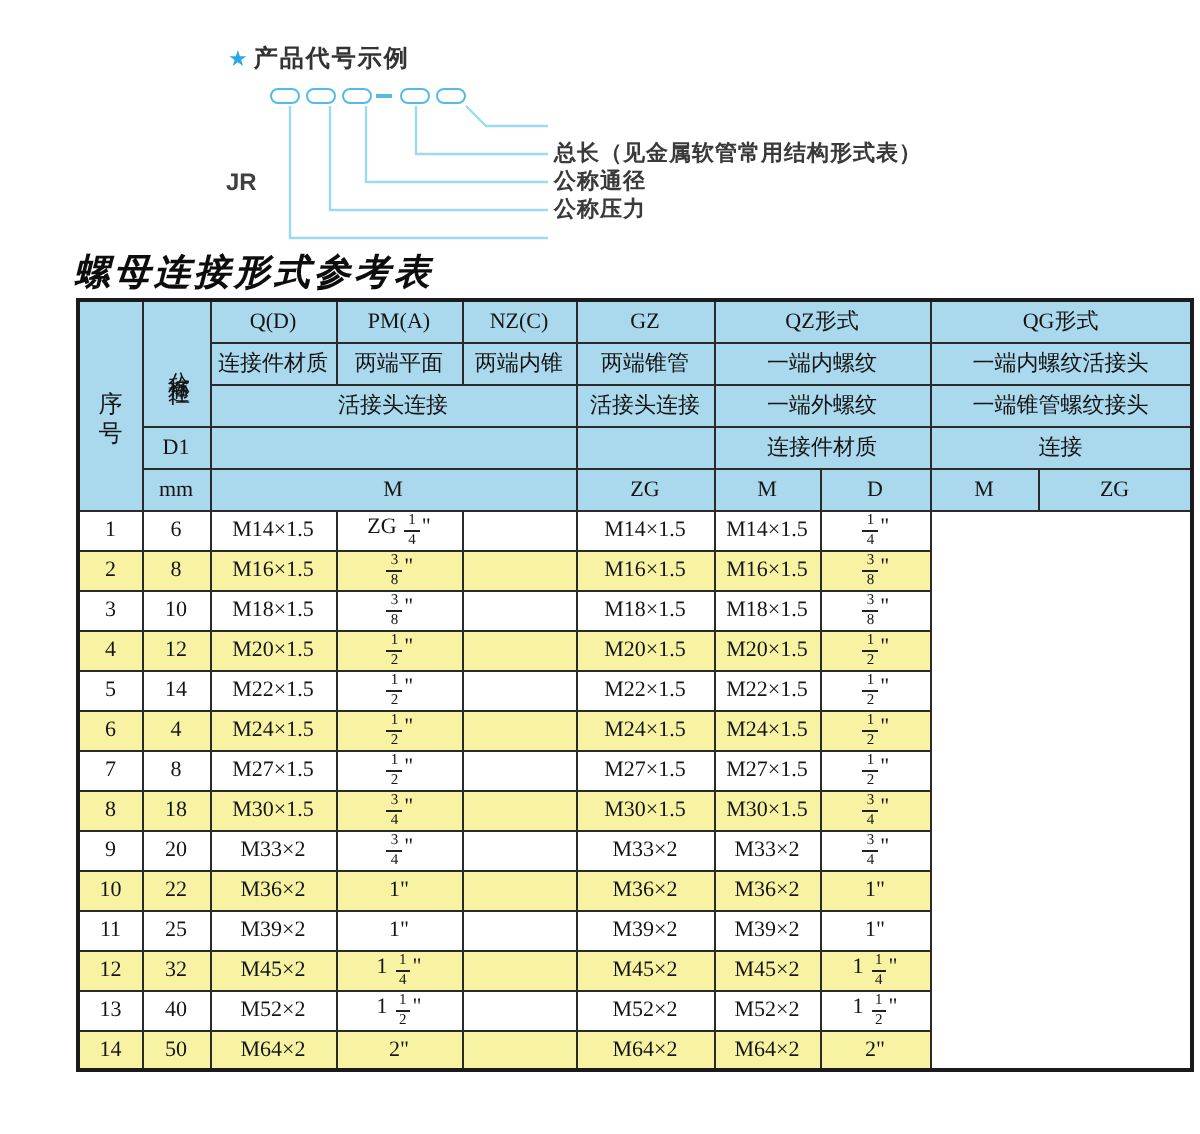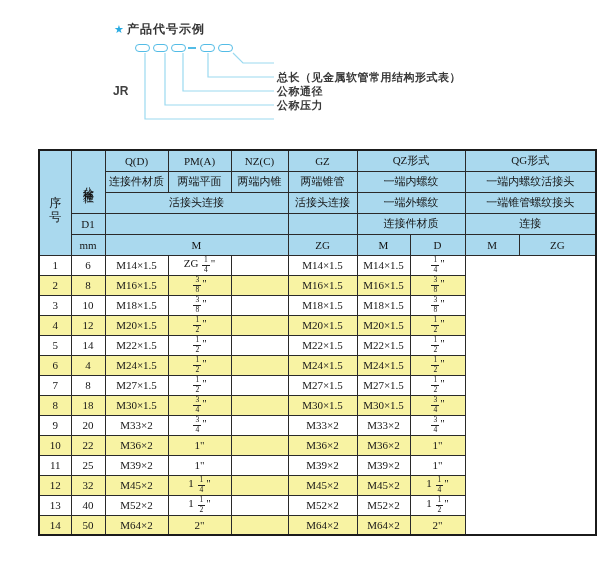--- a/index.html
+++ b/index.html
@@ -71,20 +71,21 @@
     <polyline points="165,53 165,105 274,105" fill="none" stroke="var(--line-cyan)" stroke-width="1.2"></polyline>
     <polyline points="183,53 183,91 274,91" fill="none" stroke="var(--line-cyan)" stroke-width="1.2"></polyline>
     <polyline points="208,53 208,77 274,77" fill="none" stroke="var(--line-cyan)" stroke-width="1.2"></polyline>
     <polyline points="233,53 243,63 274,63" fill="none" stroke="var(--line-cyan)" stroke-width="1.2"></polyline>
   </svg>
 
   <div class="diag-label" style="top:70px;">总长（见金属软管常用结构形式表）</div>
   <div class="diag-label" style="top:84px;">公称通径</div>
   <div class="diag-label" style="top:98px;">公称压力</div>
 
+  <div class="page-title">螺母连接形式参考表</div>
 
   <table class="ref-table">
     <colgroup>
       <col style="width:32px">
         <col style="width:34px">
         <col style="width:63px">
         <col style="width:63px">
       <col style="width:57px">
         <col style="width:69px">
         <col style="width:53px">

